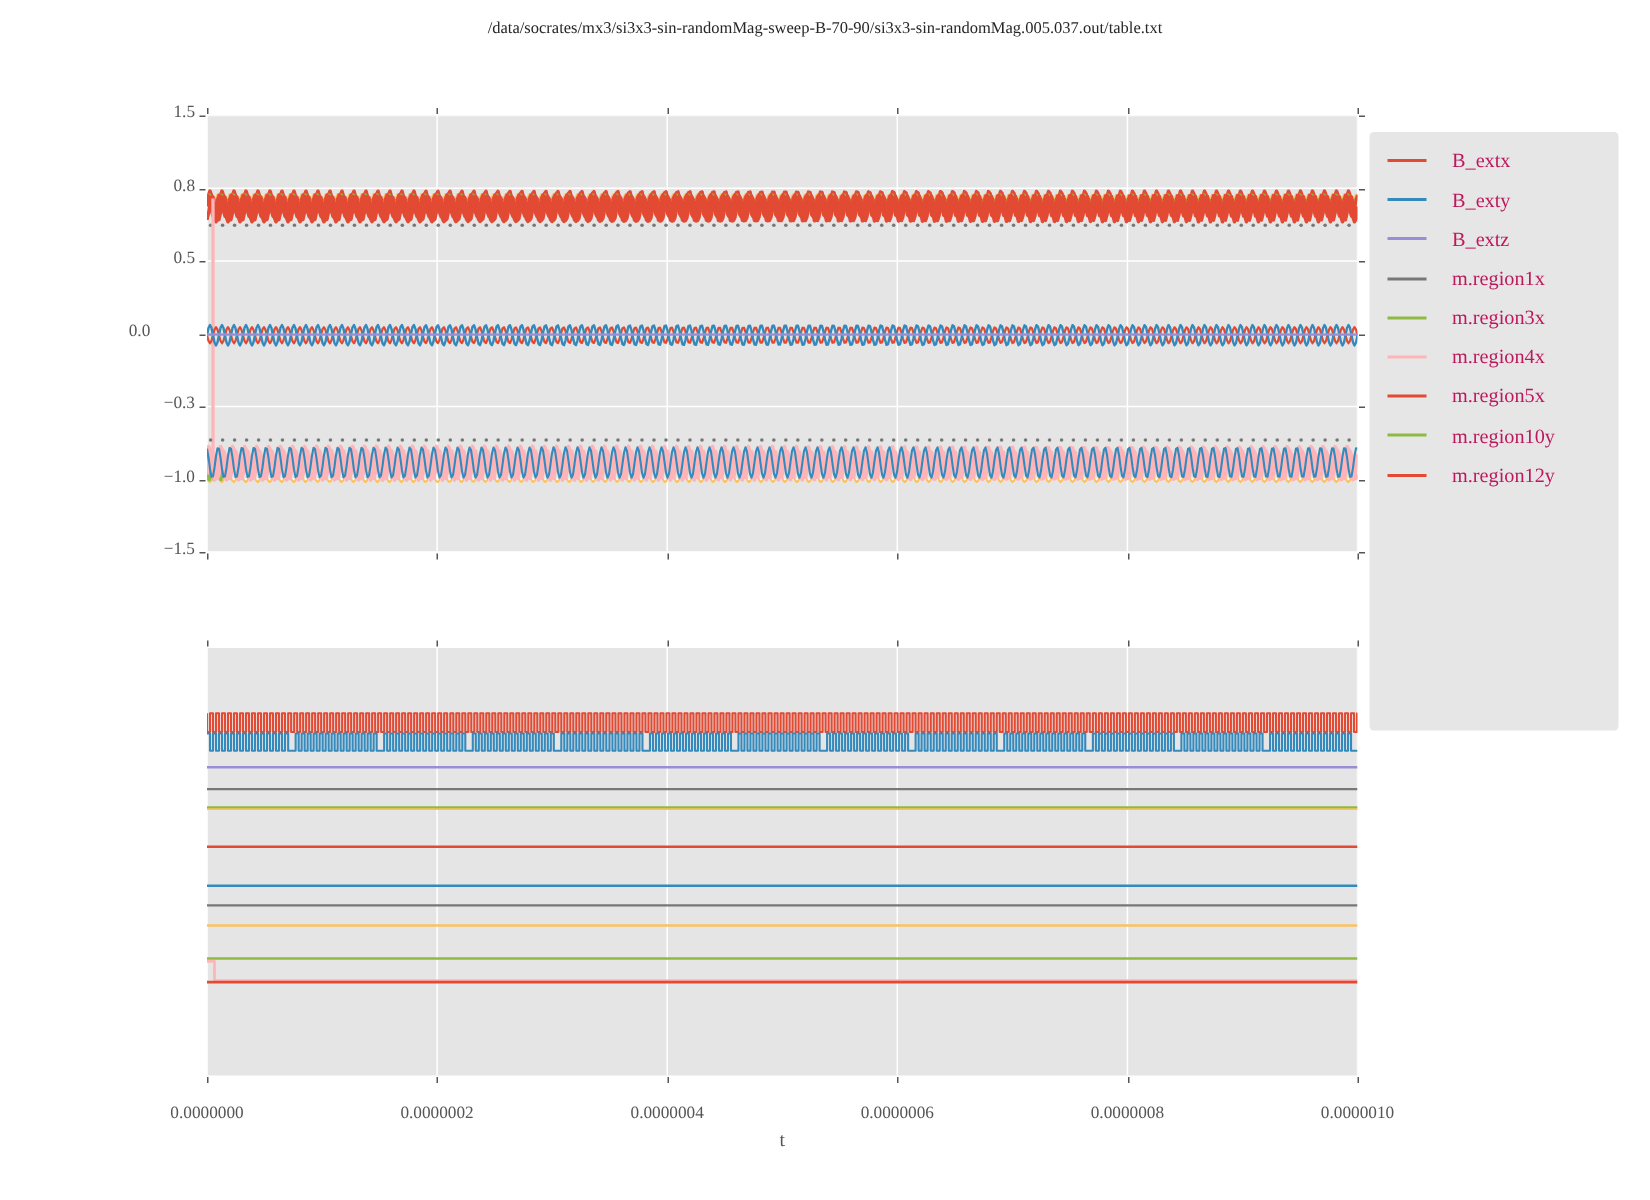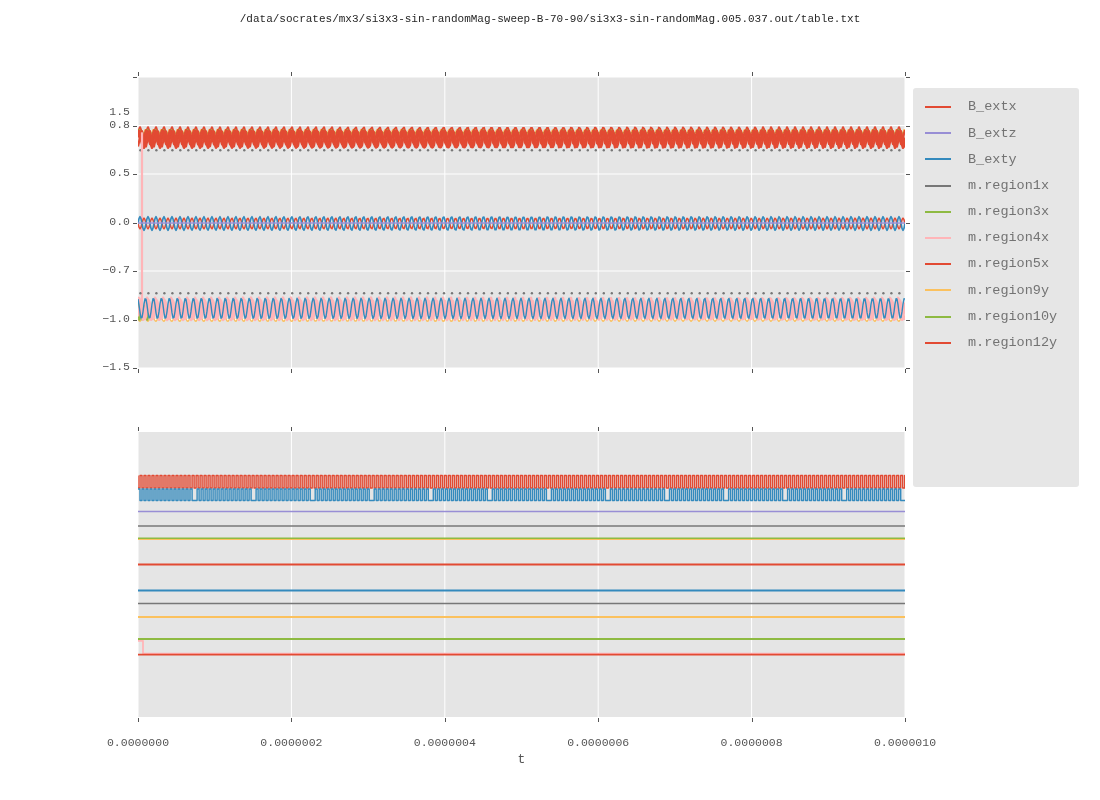--- a/index.html
+++ b/index.html
@@ -1,32 +1,32 @@
 <!DOCTYPE html>
 <html><head>
 <meta charset="utf-8">
 <style>
   html,body{margin:0;padding:0;background:#ffffff;}
   #figure{position:relative;width:1096px;height:800px;background:#ffffff;overflow:hidden;
-          font-family:Liberation Mono, monospace;}
+          font-family:Liberation Serif, serif;}
   #title{position:absolute;top:13px;left:0;width:1100px;text-align:center;
          font-size:11px;color:#262626;white-space:nowrap;}
   .plot{position:absolute;background:#E5E5E5;}
   #top-plot{left:138px;top:77px;width:767px;height:291px;}
   #bottom-plot{left:138px;top:432px;width:767px;height:285px;}
   .ytick{position:absolute;left:56px;width:74px;text-align:right;font-size:11.5px;color:#555;}
   .xtick{position:absolute;top:736px;width:96px;text-align:center;font-size:11.5px;color:#555;}
   .tick{position:absolute;background:#555;}
   #xlabel{position:absolute;top:752px;left:138px;width:767px;text-align:center;
           font-size:13px;color:#555;}
   #legend{position:absolute;left:913px;top:88px;width:166px;height:399px;background:#E6E6E6;
           border-radius:3px;box-sizing:border-box;padding-top:6px;}
   .lrow{height:26.2px;display:flex;align-items:center;padding-left:12px;}
   .lswatch{width:26px;height:2px;margin-right:17px;flex:none;}
-  .llabel{font-size:13.5px;color:#737373;line-height:1;}
+  .llabel{font-size:13.5px;color:#be185d;line-height:1;}
   svg{display:block;}
 </style>
 </head>
 <body>
 
 <div id="figure">
   <div id="title">/data/socrates/mx3/si3x3-sin-randomMag-sweep-B-70-90/si3x3-sin-randomMag.005.037.out/table.txt</div>
   <div id="top-plot" class="plot">
       <svg width="767" height="291">
         <line x1="0.0" y1="0" x2="0.0" y2="291" stroke="#FFFFFF" stroke-width="1"></line>
@@ -273,46 +273,42 @@
         <path d="M0,222.7 H767" fill="none" stroke="#E24A33" stroke-width="1.8" stroke-linejoin="round"></path>
       </svg>
     </div>
   <div id="xlabel">t</div>
   <div id="legend">
       <div class="lrow">
         <div class="lswatch" style="background: rgb(226, 74, 51);"></div>
         <span class="llabel">B_extx</span>
       </div>
       <div class="lrow">
+        <div class="lswatch" style="background: rgb(52, 138, 189);"></div>
+        <span class="llabel">B_exty</span>
+      </div>
+      <div class="lrow">
         <div class="lswatch" style="background: rgb(152, 142, 213);"></div>
         <span class="llabel">B_extz</span>
       </div>
       <div class="lrow">
-        <div class="lswatch" style="background: rgb(52, 138, 189);"></div>
-        <span class="llabel">B_exty</span>
-      </div>
-      <div class="lrow">
         <div class="lswatch" style="background: rgb(119, 119, 119);"></div>
         <span class="llabel">m.region1x</span>
       </div>
       <div class="lrow">
         <div class="lswatch" style="background: rgb(142, 186, 66);"></div>
         <span class="llabel">m.region3x</span>
       </div>
       <div class="lrow">
         <div class="lswatch" style="background: rgb(255, 181, 184);"></div>
         <span class="llabel">m.region4x</span>
       </div>
       <div class="lrow">
         <div class="lswatch" style="background: rgb(226, 74, 51);"></div>
         <span class="llabel">m.region5x</span>
-      </div>
-      <div class="lrow">
-        <div class="lswatch" style="background: rgb(251, 193, 94);"></div>
-        <span class="llabel">m.region9y</span>
       </div>
       <div class="lrow">
         <div class="lswatch" style="background: rgb(142, 186, 66);"></div>
         <span class="llabel">m.region10y</span>
       </div>
       <div class="lrow">
         <div class="lswatch" style="background: rgb(226, 74, 51);"></div>
         <span class="llabel">m.region12y</span>
       </div>
     </div>
@@ -347,25 +343,25 @@
     <div class="tick" style="left: 133px; top: 174px; width: 4px; height: 1px;"></div>
     <div class="tick" style="left: 906px; top: 174px; width: 4px; height: 1px;"></div>
     <div class="tick" style="left: 133px; top: 223px; width: 4px; height: 1px;"></div>
     <div class="tick" style="left: 906px; top: 223px; width: 4px; height: 1px;"></div>
     <div class="tick" style="left: 133px; top: 271px; width: 4px; height: 1px;"></div>
     <div class="tick" style="left: 906px; top: 271px; width: 4px; height: 1px;"></div>
     <div class="tick" style="left: 133px; top: 320px; width: 4px; height: 1px;"></div>
     <div class="tick" style="left: 906px; top: 320px; width: 4px; height: 1px;"></div>
     <div class="tick" style="left: 133px; top: 368px; width: 4px; height: 1px;"></div>
     <div class="tick" style="left: 906px; top: 368px; width: 4px; height: 1px;"></div>
-    <div class="ytick" style="top: 69px; margin-top: 36px;">1.5</div>
+    <div class="ytick" style="top: 69px;">1.5</div>
     <div class="ytick" style="top: 117.5px;">0.8</div>
     <div class="ytick" style="top: 166px;">0.5</div>
-    <div class="ytick" style="top: 214.5px;">0.0</div>
-    <div class="ytick" style="top: 263px;">−0.7</div>
+    <div class="ytick" style="top: 214.5px; text-align: center;">0.0</div>
+    <div class="ytick" style="top: 263px;">−0.3</div>
     <div class="ytick" style="top: 311.5px;">−1.0</div>
     <div class="ytick" style="top: 360px;">−1.5</div>
     <div class="xtick" style="left: 90px;">0.0000000</div>
     <div class="xtick" style="left: 243.4px;">0.0000002</div>
     <div class="xtick" style="left: 396.8px;">0.0000004</div>
     <div class="xtick" style="left: 550.2px;">0.0000006</div>
     <div class="xtick" style="left: 703.6px;">0.0000008</div>
     <div class="xtick" style="left: 857px;">0.0000010</div>
   </div>
 

